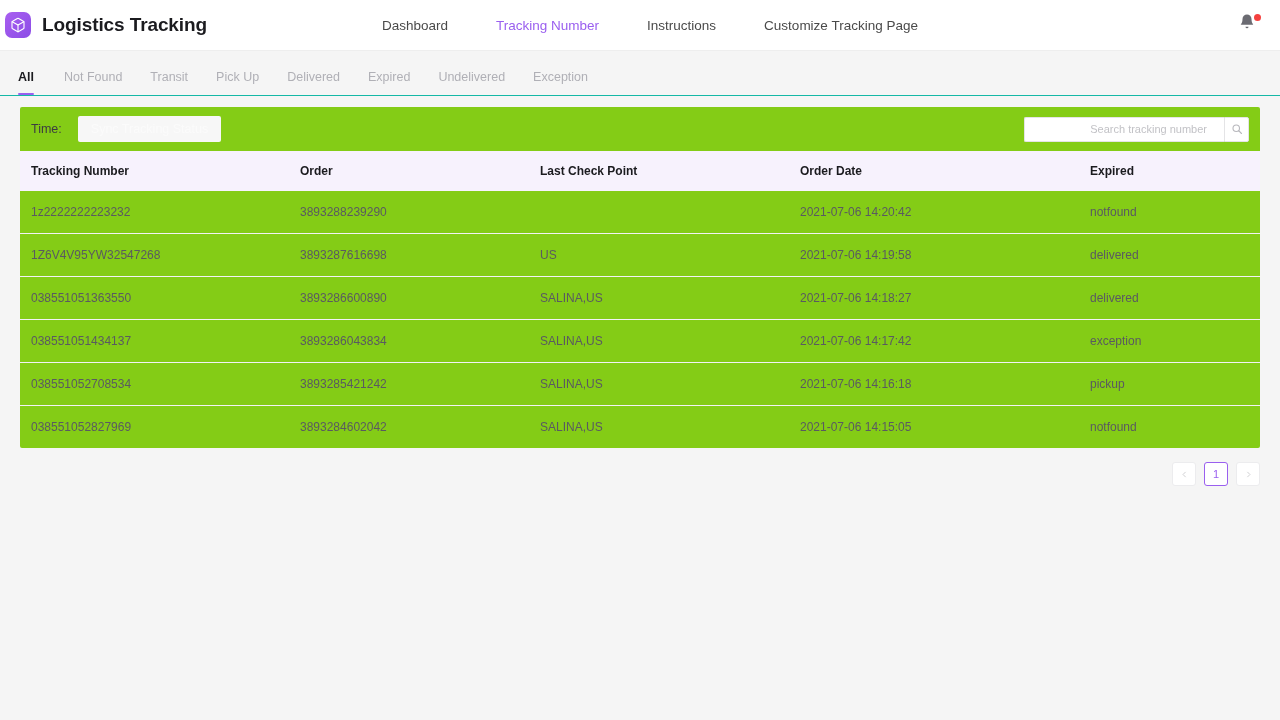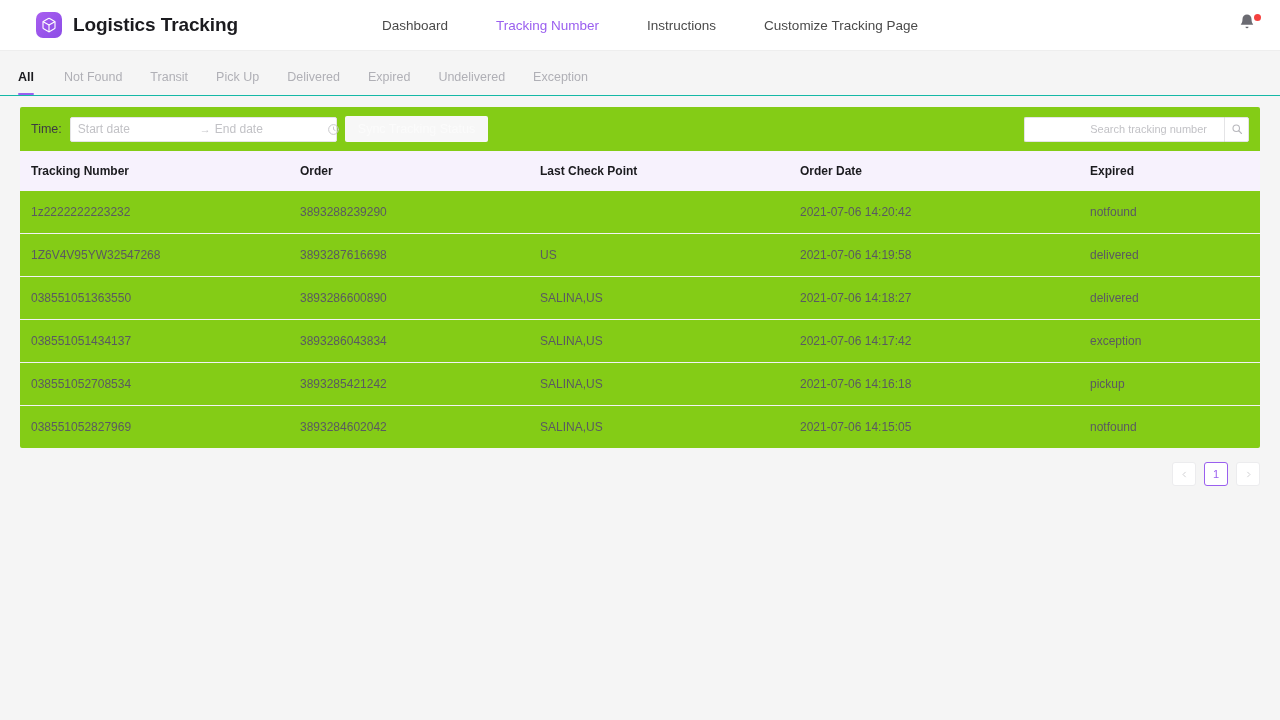--- a/index.html
+++ b/index.html
@@ -16,21 +16,21 @@
     height: 51px;
     background: #ffffff;
     border-bottom: 1px solid #eeeeee;
     display: flex;
     align-items: center;
     position: relative;
   }
   .brand {
     display: flex;
     align-items: center;
-    padding-left: 36px;
+    padding-left: 5px;
     gap: 11px;
     text-align: right;
   }
   .brand-logo {
     width: 26px; height: 26px;
     border-radius: 7px;
     background: linear-gradient(135deg, #a95ff0 0%, #8b4ce6 100%);
     display: flex; align-items: center; justify-content: center;
     flex: none;
   }
@@ -286,31 +286,20 @@
   <div class="tab">Expired</div>
   <div class="tab">Undelivered</div>
   <div class="tab">Exception</div>
 </div>
 
 <div class="card">
 
   <div class="filterbar">
     <span class="time-label">Time:</span>
 
-    <div class="daterange">
-      <input class="dr-start" type="text" placeholder="Start date" style="">
-      <span class="dr-arrow">→</span>
-      <input class="dr-end" type="text" placeholder="End date" style="">
-      <span class="dr-clock">
-        <svg width="13" height="13" viewBox="0 0 24 24" fill="none" stroke="#c6c6ca" stroke-width="1.8" stroke-linecap="round">
-          <circle cx="12" cy="12" r="9"></circle>
-          <path d="M12 7.5V12l3 1.8"></path>
-        </svg>
-      </span>
-    </div>
 
     <button class="sync-btn">Sync Tracking Status</button>
 
     <div class="search-wrap">
       <input class="search-input" type="text" placeholder="Search tracking number" style="">
       <button class="search-btn">
         <svg width="12" height="12" viewBox="0 0 24 24" fill="none" stroke="#b8b8bd" stroke-width="2.2" stroke-linecap="round">
           <circle cx="10.5" cy="10.5" r="6.5"></circle>
           <path d="M15.5 15.5 21 21"></path>
         </svg>

